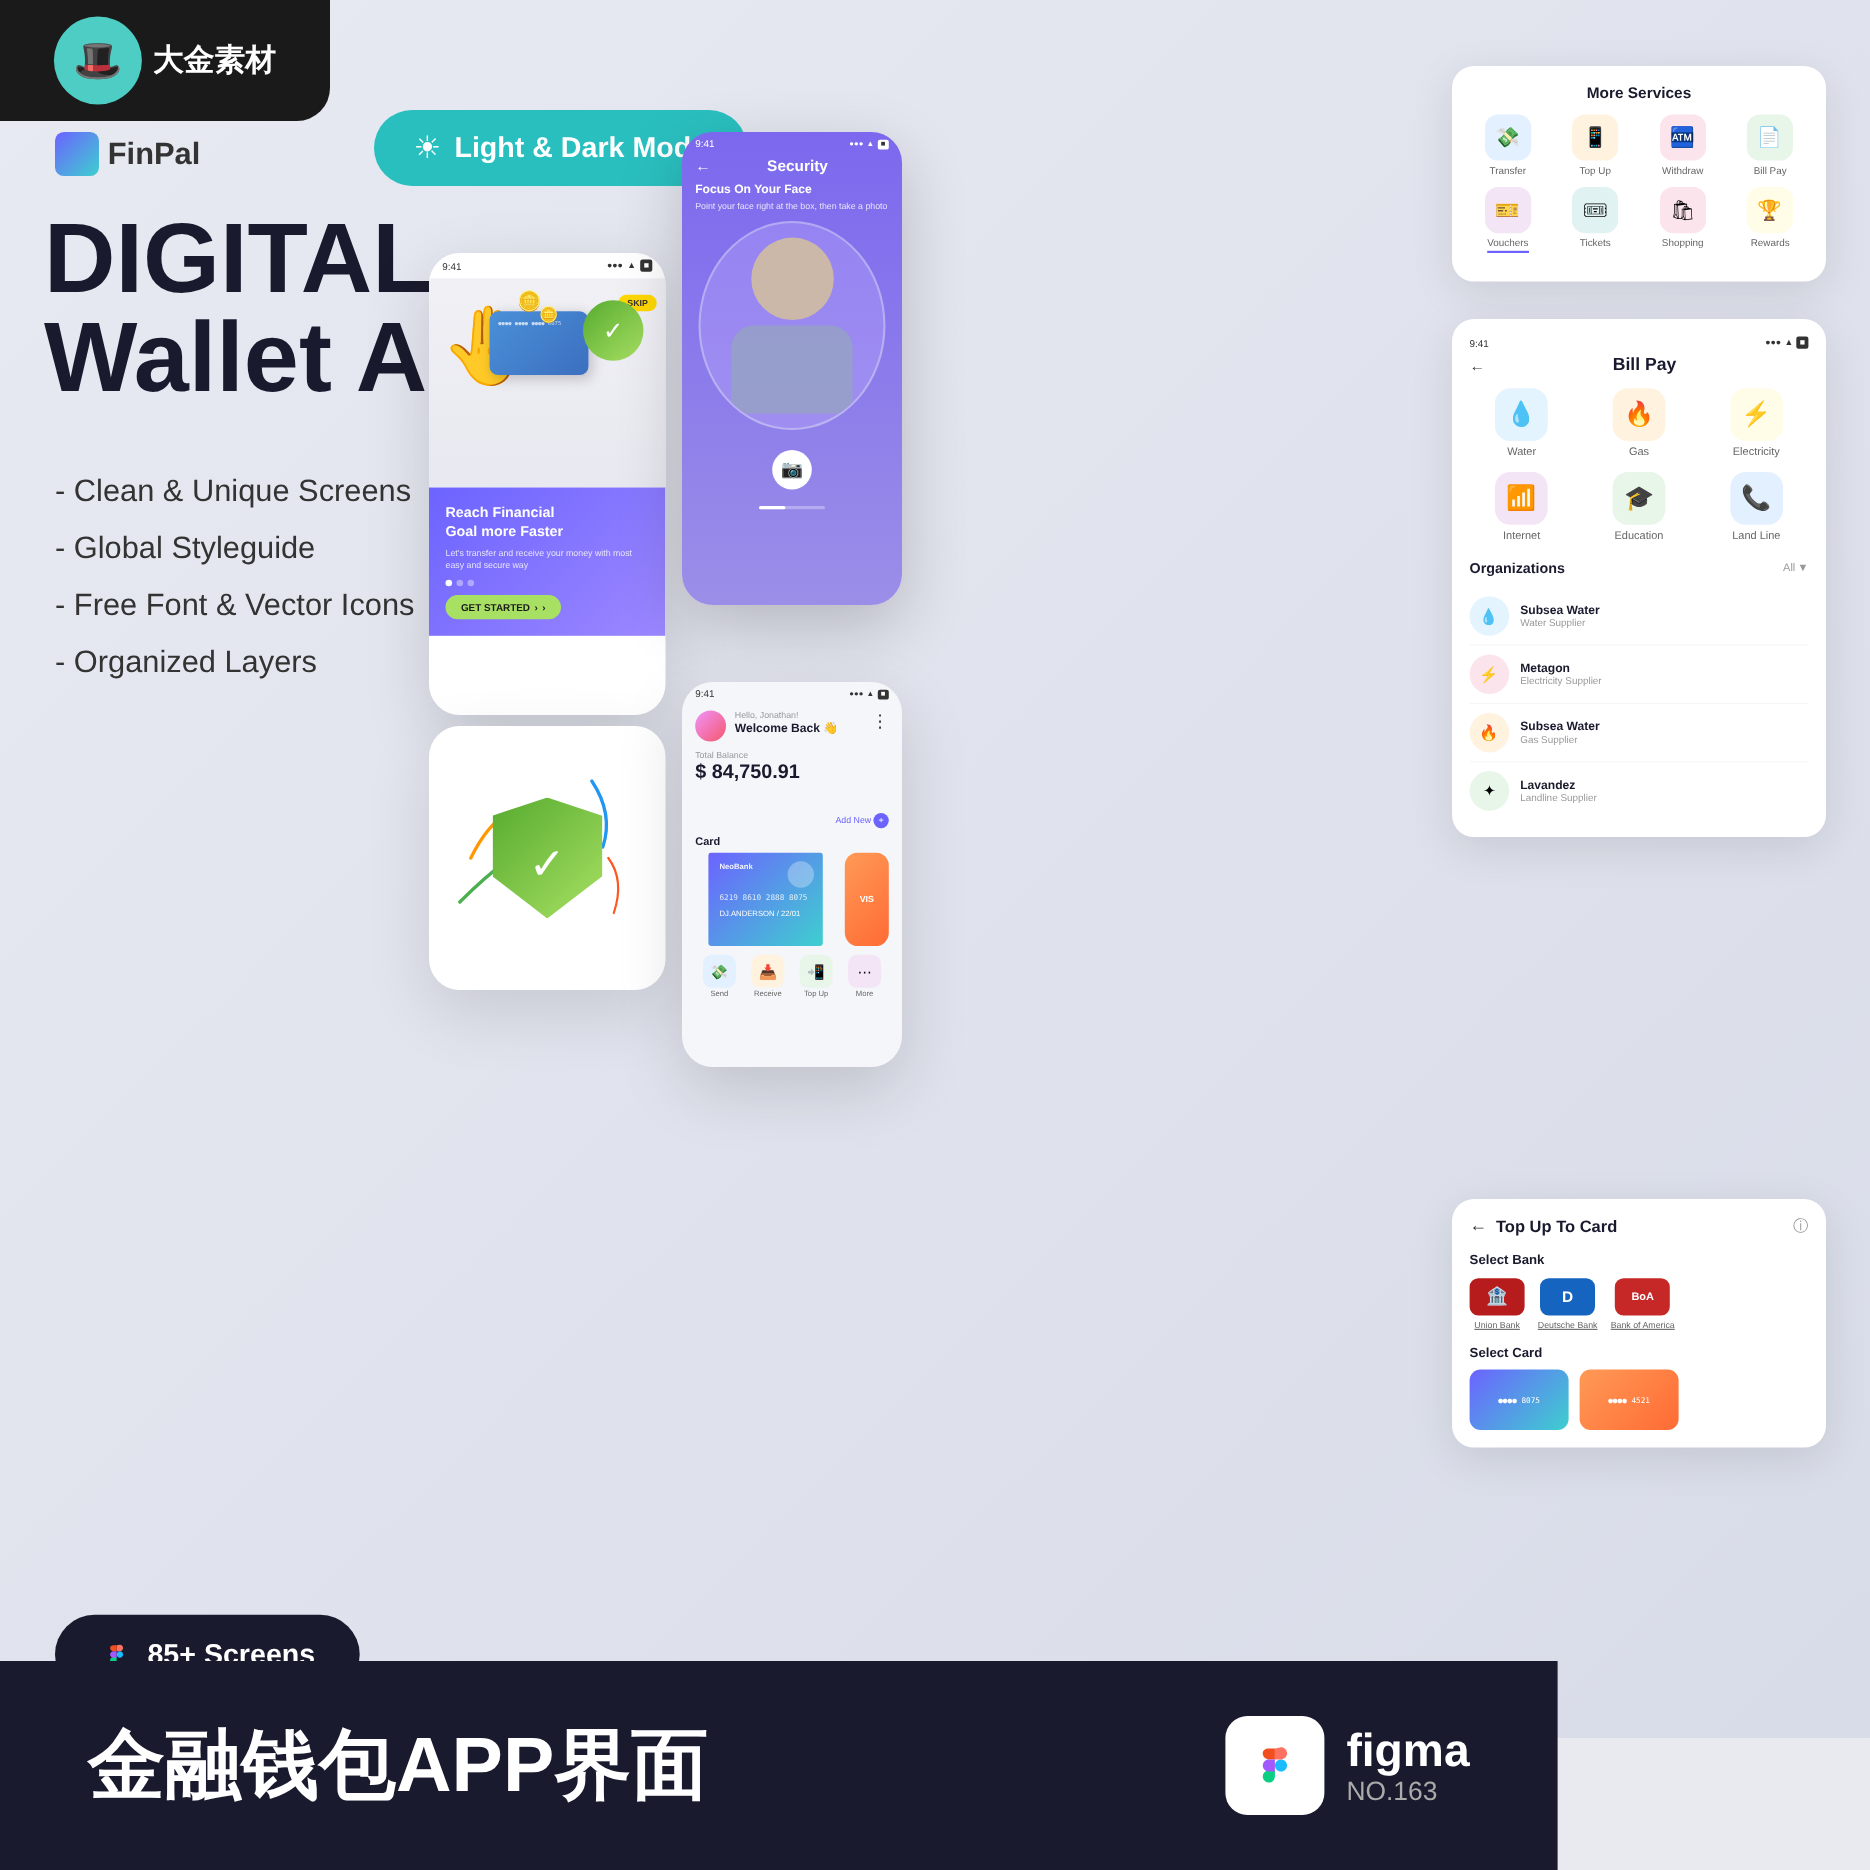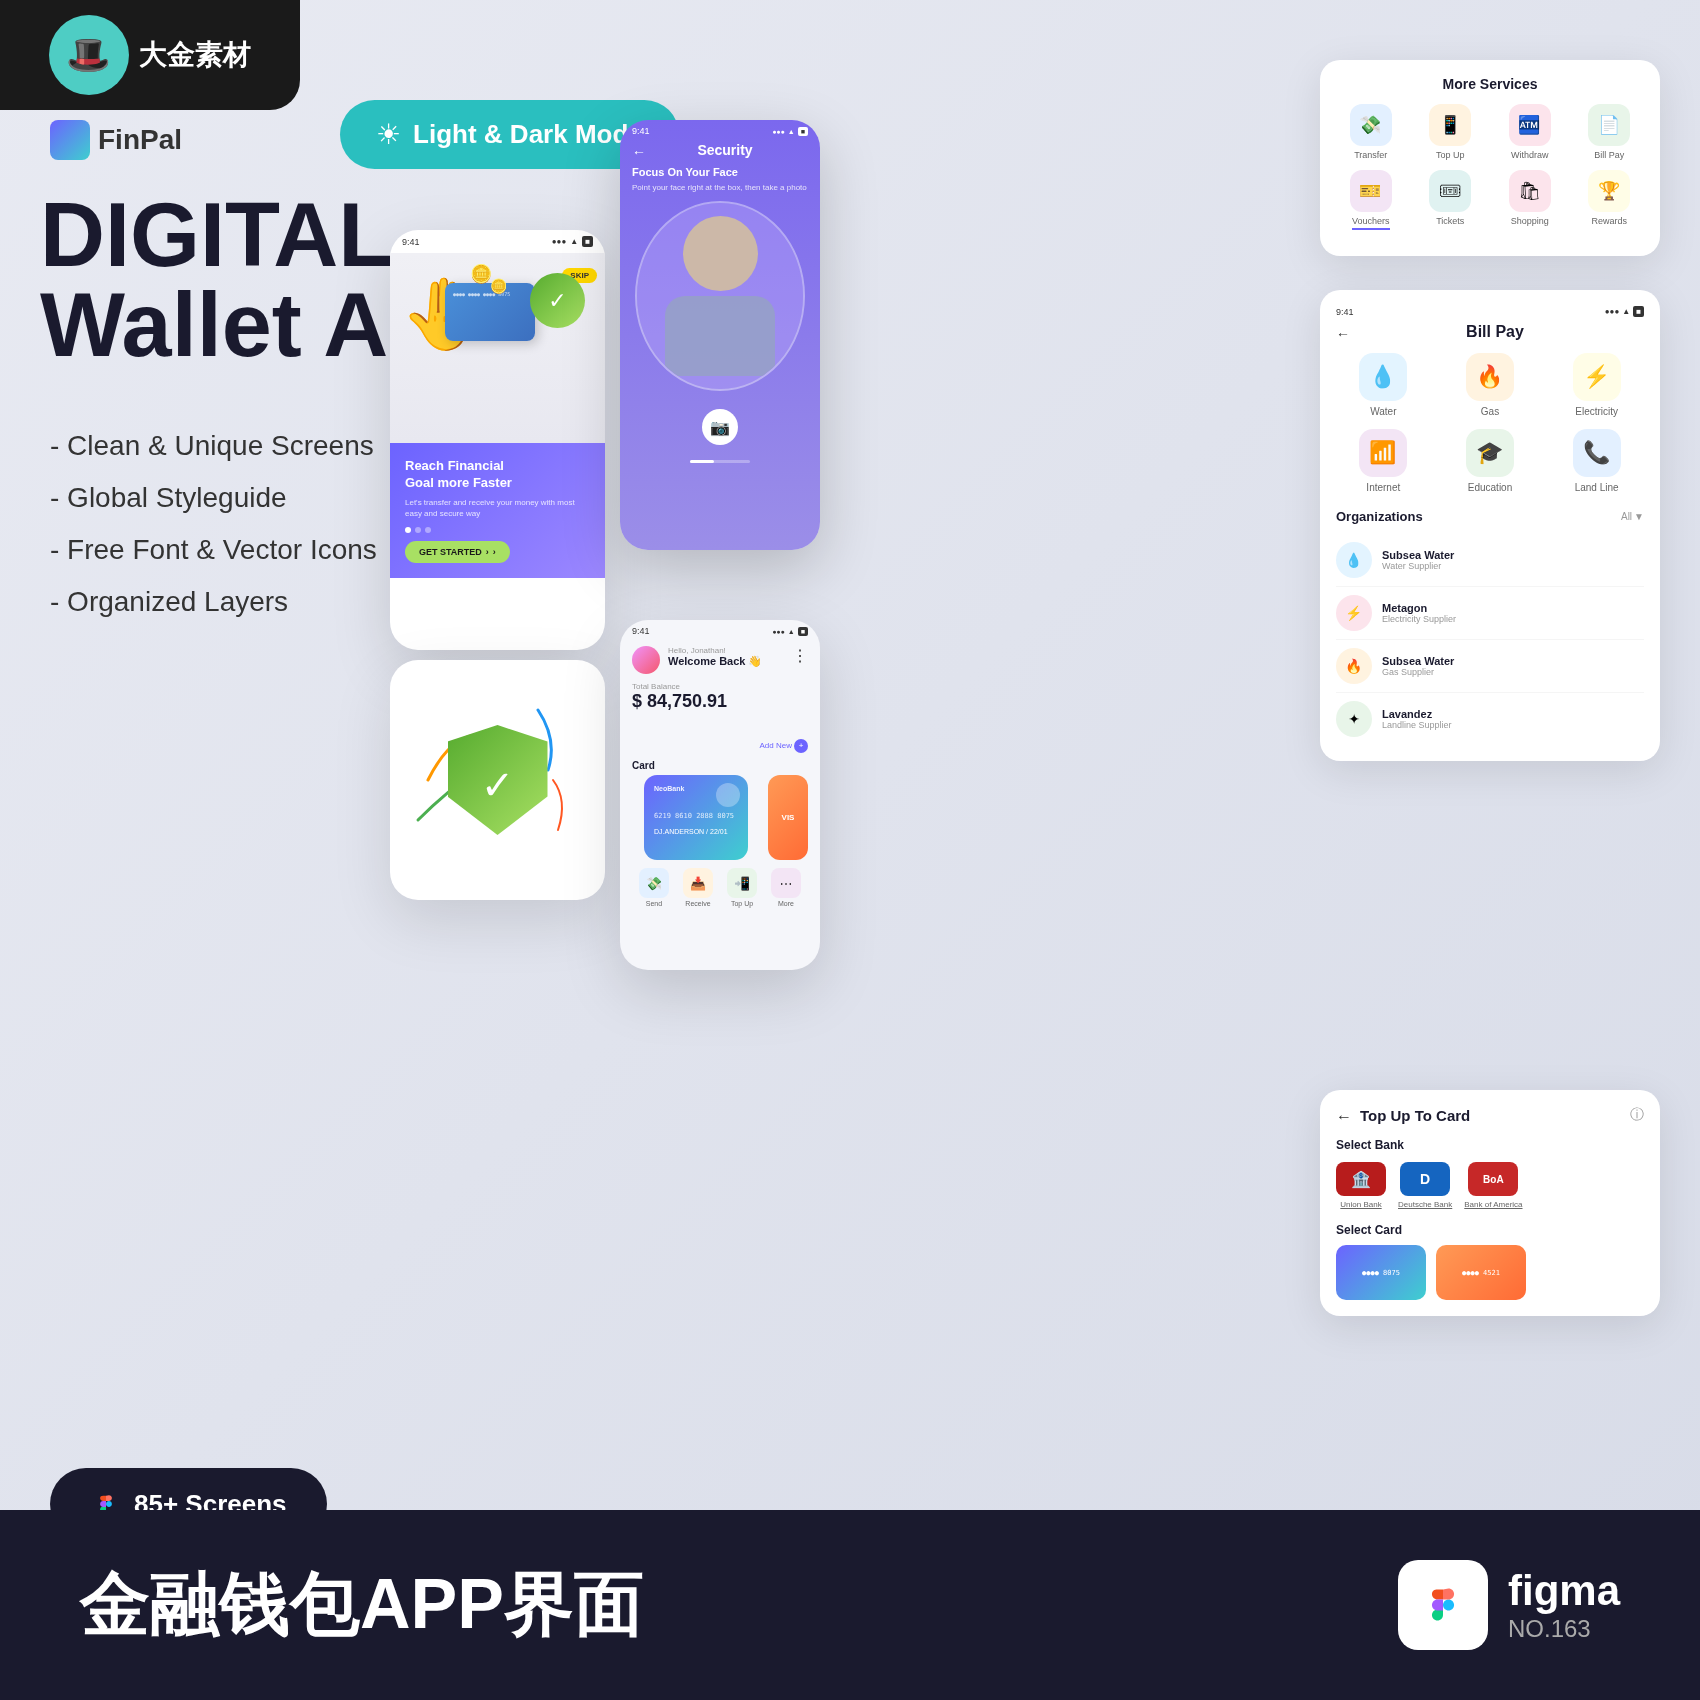--- a/index.html
+++ b/index.html
@@ -285,21 +285,21 @@
       padding: 8px 12px 4px;
     }
     .card-section-title { font-size: 10px; font-weight: 600; color: #1a1a2e; margin-top: 40px; }
     .add-new-btn {
       font-size: 8px; color: #6c63ff;
       display: flex; align-items: center; gap: 2px;
     }
     .credit-card-preview {
       width: 150px; height: 85px;
       background: linear-gradient(135deg, #6c63ff 0%, #3ecfcf 100%);
-      border-radius: 13px;
+      border-radius: 3px;
       margin: 0 12px;
       padding: 10px;
       position: relative;
     }
     .credit-card-num {
       font-size: 7px; color: rgba(255,255,255,0.8);
       font-family: monospace;
       margin-top: 20px;
     }
     .credit-card-owner { font-size: 7px; color: white; margin-top: 8px; }
@@ -428,21 +428,21 @@
       font-size: 10px; font-weight: 700;
       color: white;
     }
     .bank-name { font-size: 8px; color: #666; text-align: center; text-decoration: underline; }
     .select-card-label { font-size: 12px; font-weight: 600; color: #1a1a2e; margin-top: 8px; }
 
     
     .bottom-bar {
       position: absolute;
       bottom: 0; left: 0;
-      width: 1700px; height: 190px;
+      width: 1416px; height: 190px;
       background: #1a1a2e;
       display: flex; align-items: center; justify-content: space-between;
       padding: 0 80px;
     }
     .bottom-chinese-text {
       font-size: 70px;
       font-weight: 700;
       color: white;
     }
     .figma-badge {

